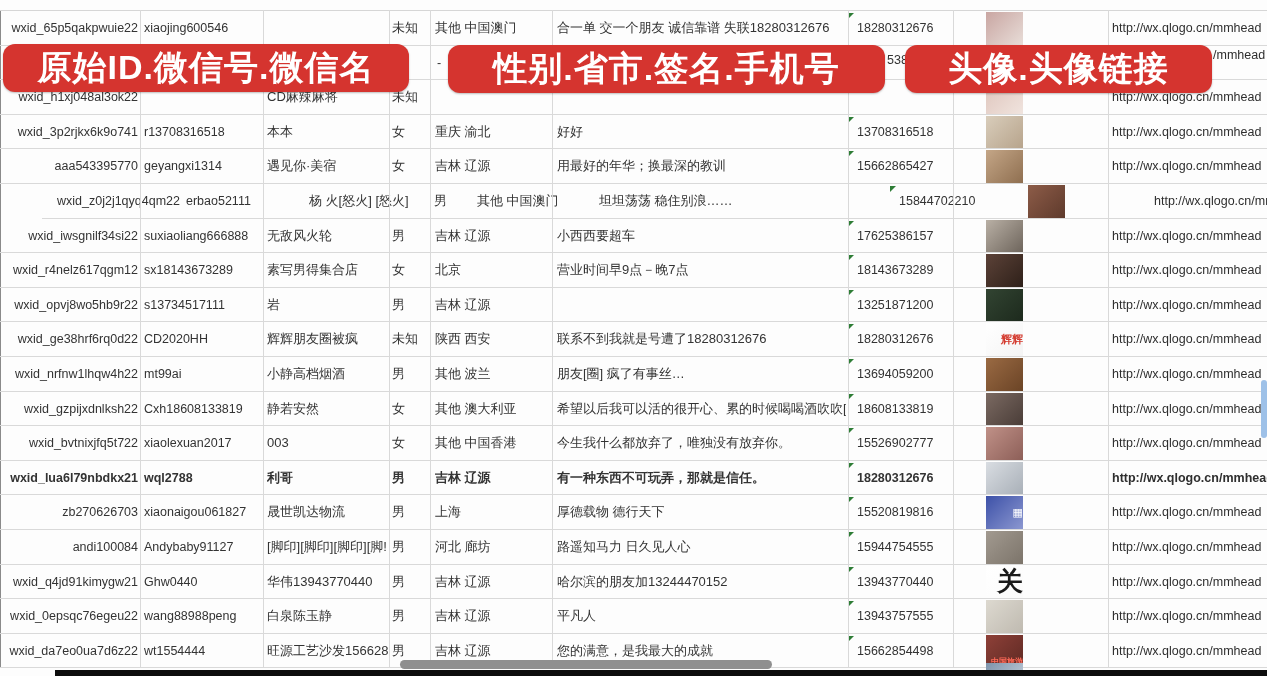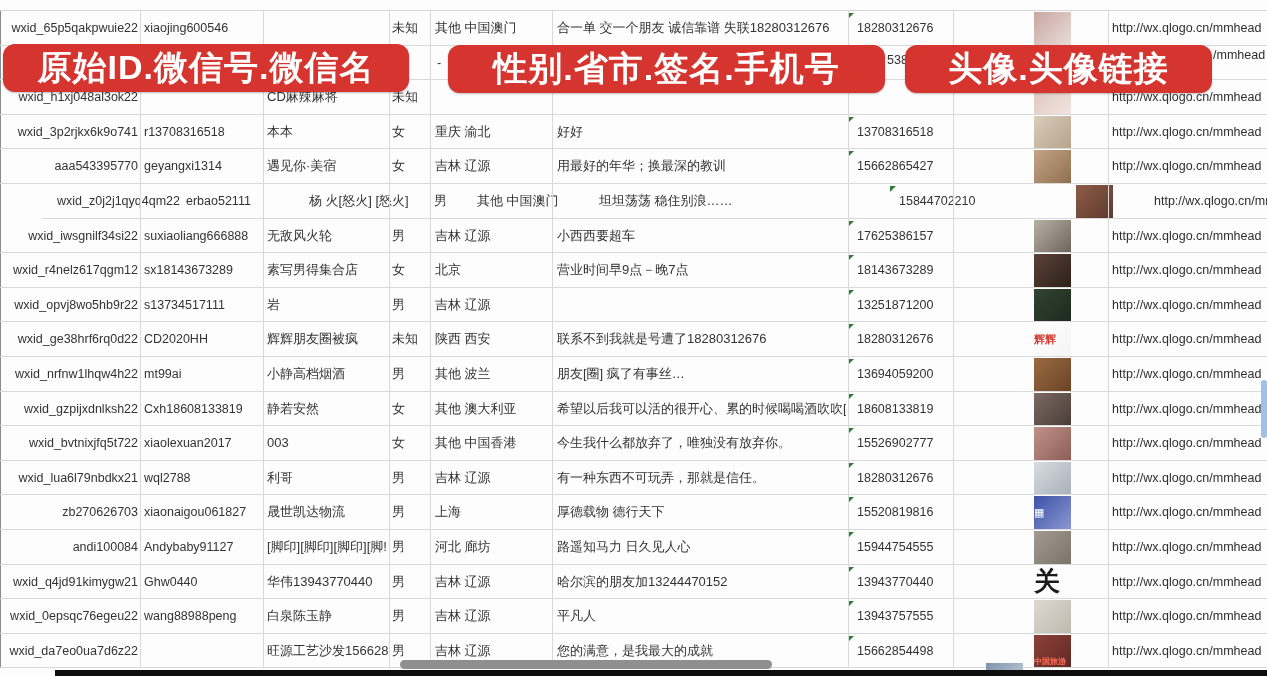--- a/index.html
+++ b/index.html
@@ -14,22 +14,22 @@
   .c-id{left:3px;width:135px;font-size:12.5px;text-align:right;}
   .c-account{left:144px;width:117px;font-size:12.5px;}
   .c-nickname{left:267px;width:121px;}
   .c-gender{left:392px;width:38px;}
   .c-region{left:435px;width:115px;}
   .c-signature{left:557px;width:289px;}
   .c-phone{left:857px;width:94px;font-size:12.5px;overflow:visible;}
   .c-link{left:1112px;width:155px;font-size:12.5px;color:#2e2e2e;}
   .tri{position:absolute;left:-9px;top:2px;width:0;height:0;
        border-top:6px solid #2e7d36;border-right:6px solid transparent;}
-  .avatar{position:absolute;left:1034px;top:1px;width:37px;height:32.6px;
-          display:flex;align-items:center;justify-content:flex-start;overflow:hidden;}
+  .avatar{position:absolute;left:986px;top:1px;width:37px;height:32.6px;
+          display:flex;align-items:center;justify-content:flex-end;overflow:hidden;}
   .av-label{font-weight:bold;font-size:11px;line-height:11px;text-align:center;font-style:normal;}
   .banner{position:absolute;background:#d5342f;border-radius:12px;color:#ffffff;
           font-weight:bold;font-size:34px;letter-spacing:1px;display:flex;align-items:center;
           justify-content:center;white-space:nowrap;box-shadow:0 1px 2px rgba(0,0,0,0.25);}
   #banner1{left:3px;top:44px;width:406px;height:48px;}
   #banner2{left:448px;top:45px;width:437px;height:48px;}
   #banner3{left:905px;top:45px;width:307px;height:48px;}
   .fragment{position:absolute;font-size:12.5px;color:#333;}
   #frag-dash{left:437px;top:56px;}
   #frag-phone{left:887px;top:53px;}
@@ -210,21 +210,21 @@
     <span class="cell c-nickname">003</span>
     <span class="cell c-gender">女</span>
     <span class="cell c-region">其他 中国香港</span>
     <span class="cell c-signature">今生我什么都放弃了，唯独没有放弃你。</span>
     <span class="cell c-phone"><i class="tri"></i><span>15526902777</span></span>
     <span class="avatar" style="background: linear-gradient(135deg, rgb(192, 145, 136) 0%, rgb(141, 95, 88) 100%);">
           <b class="av-label"></b>
         </span>
     <span class="cell c-link">http://wx.qlogo.cn/mmhead</span>
   </div>
-      <div class="row" style="top: 449.8px;">
+      <div class="row" style="top: 449.8px; font-weight: bold;">
     <span class="cell c-id">wxid_lua6l79nbdkx21</span>
     <span class="cell c-account">wql2788</span>
     <span class="cell c-nickname">利哥</span>
     <span class="cell c-gender">男</span>
     <span class="cell c-region">吉林 辽源</span>
     <span class="cell c-signature">有一种东西不可玩弄，那就是信任。</span>
     <span class="cell c-phone"><i class="tri"></i><span>18280312676</span></span>
     <span class="avatar" style="background: linear-gradient(135deg, rgb(217, 221, 226) 0%, rgb(169, 176, 184) 100%);">
           <b class="av-label"></b>
         </span>
@@ -277,20 +277,21 @@
     <span class="cell c-region">吉林 辽源</span>
     <span class="cell c-signature">平凡人</span>
     <span class="cell c-phone"><i class="tri"></i><span>13943757555</span></span>
     <span class="avatar" style="background: linear-gradient(135deg, rgb(221, 217, 208) 0%, rgb(191, 186, 176) 100%);">
           <b class="av-label"></b>
         </span>
     <span class="cell c-link">http://wx.qlogo.cn/mmhead</span>
   </div>
       <div class="row" style="top: 622.8px;">
     <span class="cell c-id">wxid_da7eo0ua7d6z22</span>
+    <span class="cell c-account">wt1554444</span>
     <span class="cell c-nickname">旺源工艺沙发15662854</span>
     <span class="cell c-gender">男</span>
     <span class="cell c-region">吉林 辽源</span>
     <span class="cell c-signature">您的满意，是我最大的成就</span>
     <span class="cell c-phone"><i class="tri"></i><span>15662854498</span></span>
     <span class="avatar" style="background: linear-gradient(135deg, rgb(142, 64, 56) 0%, rgb(95, 42, 36) 100%);">
           <b class="av-label" style="color: rgb(255, 106, 88); font-size: 8px; align-self: flex-end;">中国旅游</b>
         </span>
     <span class="cell c-link">http://wx.qlogo.cn/mmhead</span>
   </div>

